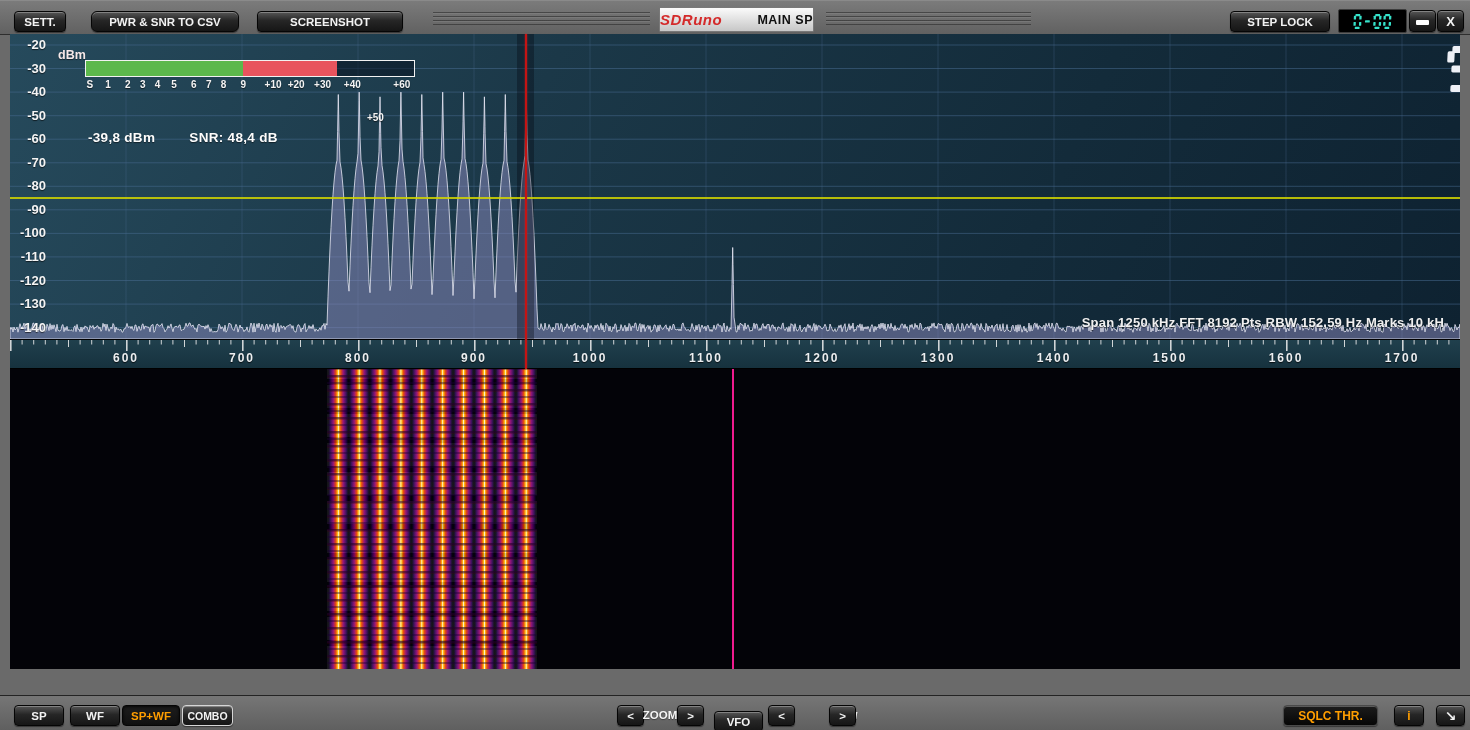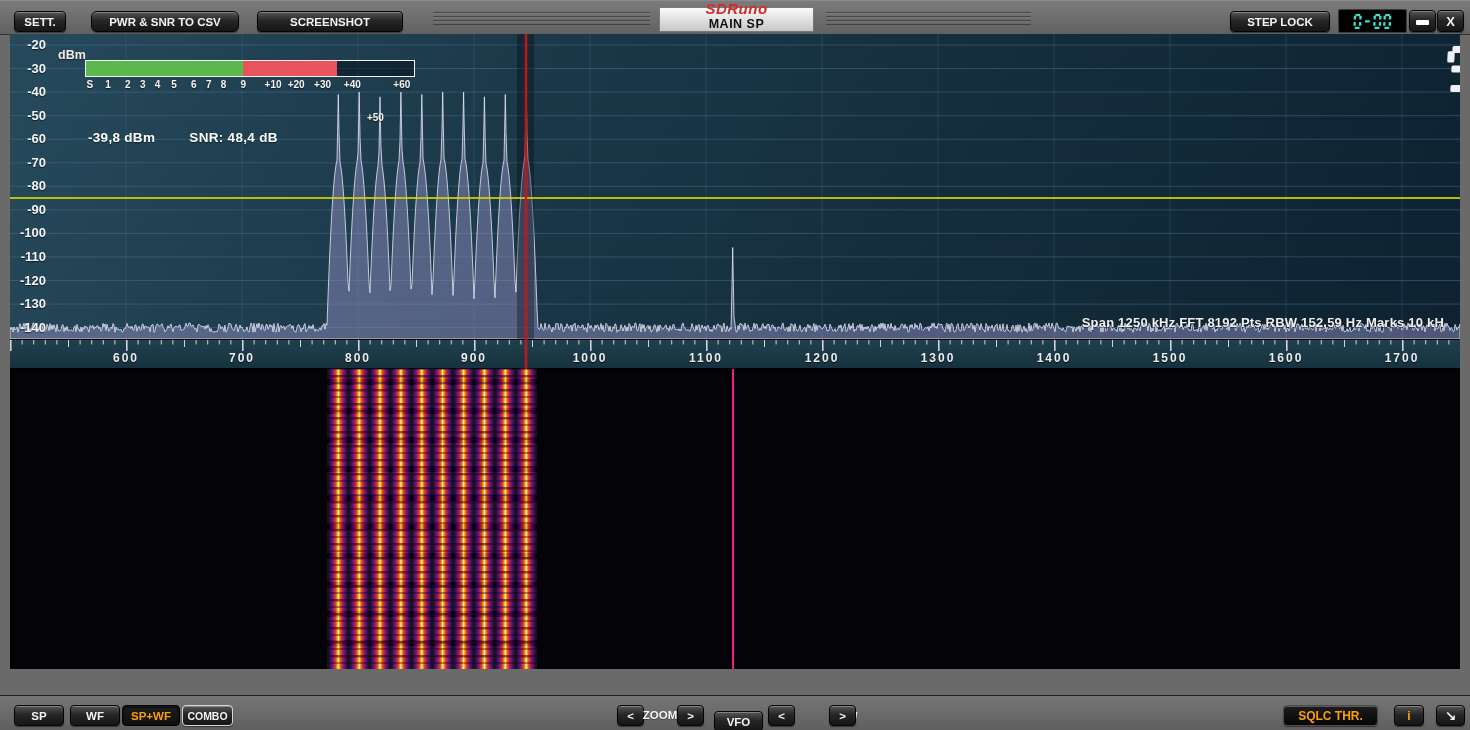--- a/index.html
+++ b/index.html
@@ -13,21 +13,21 @@
     border:1px solid #050505;border-radius:4px;color:#f2f2f2;font-weight:bold;
     font-size:11.5px;box-shadow:inset 0 1px 0 rgba(255,255,255,.28),0 1px 1px rgba(0,0,0,.45);
     white-space:nowrap;user-select:none;}
   .btn.orange{color:#ff9e00;}
   .btn.active{background:linear-gradient(#1d1d1d,#101010);box-shadow:inset 0 1px 3px rgba(0,0,0,.8);}
   .btn.lightborder{border:1px solid #d6d6d6;}
   .grip{position:absolute;top:11px;height:13px;
     background:repeating-linear-gradient(180deg,rgba(20,20,20,.45) 0 1px,rgba(150,150,150,.28) 1px 2px,rgba(110,110,110,0) 2px 4px);}
   .title-plate{position:absolute;left:659px;top:6px;width:153px;height:23px;
     background:linear-gradient(#fbfbfb,#c7c7c7);border:1px solid #787878;border-radius:1px;
-    display:flex;align-items:center;justify-content:flex-end;flex-direction:column;}
+    display:flex;align-items:center;justify-content:space-between;}
   .brand{color:#d42a2a;font-weight:bold;font-style:italic;font-size:15px;letter-spacing:.5px;}
   .panelname{color:#101010;font-weight:bold;font-size:12.5px;letter-spacing:.5px;}
   .stepdisp{position:absolute;left:1338px;top:8px;width:67px;height:22px;background:#000;
     border:1px solid #3c3c3c;border-radius:2px;display:flex;align-items:center;justify-content:center;}
   .sysbtn{position:absolute;top:9px;width:25px;height:20px;}
   .min-glyph{display:block;width:13px;height:5px;background:#fff;border-radius:1px;margin-top:2px;}
   
   .display{position:absolute;left:10px;top:33px;width:1450px;height:635px;background:#04070d;}
   .spectrum{position:absolute;left:0;top:0;width:1450px;height:305px;
     background:linear-gradient(115deg,#264a5c 0%,#1b3848 35%,#132b3a 70%,#0e2231 100%);overflow:hidden;}

